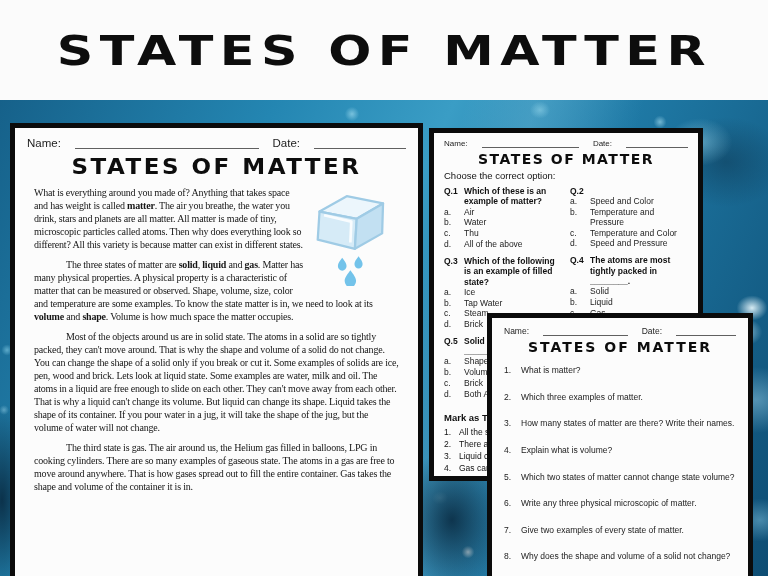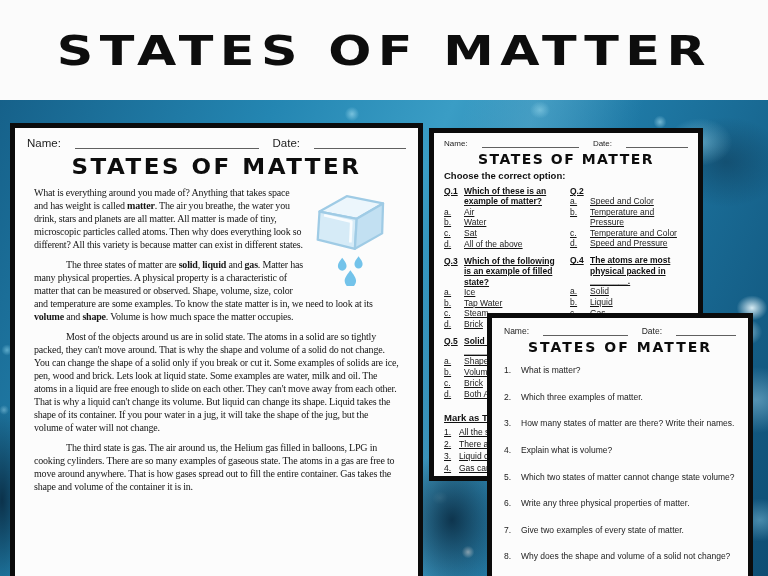--- a/index.html
+++ b/index.html
@@ -87,23 +87,23 @@
 
   
   .page-mcq {
     left: 429px; top: 128px; width: 274px; height: 353px;
     padding: 6px 10px; z-index: 3;
   }
   .page-mcq .name-row { font-size: 8px; }
   .page-mcq .rule-line { height: 8px; }
   .page-mcq .date-line { width: 62px; }
   .mcq-title { font-size: 14px; letter-spacing: 1.5px; margin: 3px 0 3px; }
-  .mcq-instruction { font-weight: bold; font-size: 9.5px; margin: 1px 0 5px; }
+  .mcq-instruction { font-weight: normal; font-size: 9.5px; margin: 1px 0 5px; }
   .mcq-grid { display: flex; gap: 8px; }
-  .mcq-col { flex: 1; min-width: 0; text-decoration: underline; }
+  .mcq-col { flex: 1; min-width: 0; }
   .mcq-q { margin-bottom: 6px; }
   .q-head { display: flex; gap: 4px; font-weight: bold; font-size: 8.5px; line-height: 1.22; }
   .q-num { flex: 0 0 16px; }
   .q-blank { font-size: 8.5px; font-weight: bold; line-height: 1.2; margin-left: 20px; }
   .opt { display: flex; gap: 4px; font-size: 8.5px; line-height: 1.15; margin-top: 1px; color: #222; }
   .opt-letter { flex: 0 0 16px; }
   .mark-section { margin-top: 12px; }
   .mark-heading { font-weight: bold; font-size: 9.5px; margin-bottom: 3px; }
   .mark-item { display: flex; gap: 4px; font-size: 8.5px; line-height: 1.45; }
   .mark-num { flex: 0 0 11px; }
@@ -189,21 +189,21 @@
               <span class="opt-text">Air</span>
             </div>
 
             <div class="opt">
               <span class="opt-letter">b.</span>
               <span class="opt-text">Water</span>
             </div>
 
             <div class="opt">
               <span class="opt-letter">c.</span>
-              <span class="opt-text">Sat</span>
+              <span class="opt-text">Thu</span>
             </div>
 
             <div class="opt">
               <span class="opt-letter">d.</span>
               <span class="opt-text">All of the above</span>
             </div>
 
         </div>
 
         <div class="mcq-q">
@@ -315,21 +315,21 @@
             <div class="opt">
               <span class="opt-letter">d.</span>
               <span class="opt-text">Speed and Pressure</span>
             </div>
 
         </div>
 
         <div class="mcq-q">
           <div class="q-head">
             <span class="q-num">Q.4</span>
-            <span class="q-text">The atoms are most physical packed in ________.</span>
+            <span class="q-text">The atoms are most tightly packed in ________.</span>
           </div>
           <div class="q-blank"></div>
 
             <div class="opt">
               <span class="opt-letter">a.</span>
               <span class="opt-text">Solid</span>
             </div>
 
             <div class="opt">
               <span class="opt-letter">b.</span>
@@ -386,21 +386,21 @@
         <span>Explain what is volume?</span>
       </div>
 
       <div class="qa-item">
         <span class="qa-num">5.</span>
         <span>Which two states of matter cannot change state volume?</span>
       </div>
 
       <div class="qa-item">
         <span class="qa-num">6.</span>
-        <span>Write any three physical properties of matter.</span>
+        <span>Write any three physical microscopic of matter.</span>
       </div>
 
       <div class="qa-item">
         <span class="qa-num">7.</span>
         <span>Give two examples of every state of matter.</span>
       </div>
 
       <div class="qa-item">
         <span class="qa-num">8.</span>
         <span>Why does the shape and volume of a solid not change?</span>

